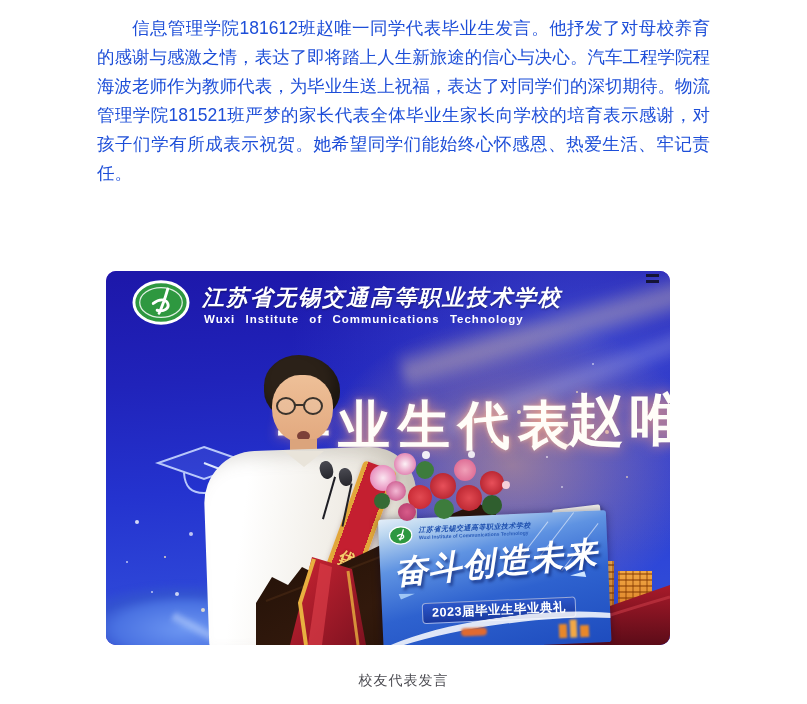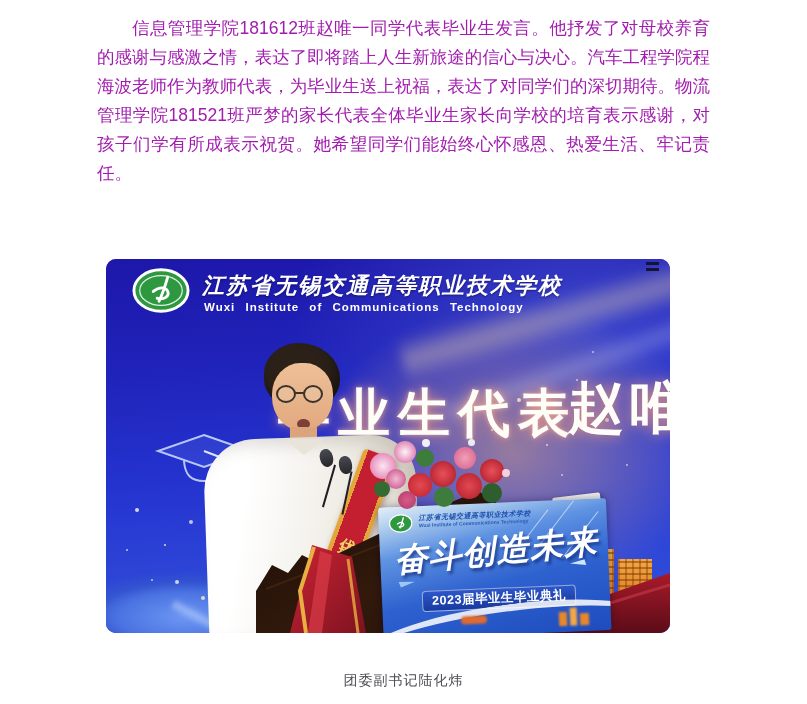--- a/index.html
+++ b/index.html
@@ -2,25 +2,25 @@
 <html><head>
 <meta charset="utf-8">
 <style>
   * { margin:0; padding:0; box-sizing:border-box; }
   html,body { width:807px; height:704px; background:#ffffff; overflow:hidden;
     font-family:"Liberation Sans", sans-serif; }
   .page { position:relative; width:807px; height:704px; background:#ffffff; }
 
   
   .article-text { position:absolute; left:97px; top:14px; width:613px;
-    font-size:17.5px; line-height:29px; color:#a21caf; text-align:justify; }
+    font-size:17.5px; line-height:29px; color:#1d4ed8; text-align:justify; }
   .article-text p { text-indent:2em; margin:0; }
 
   
-  .photo { position:absolute; left:106px; top:259px; width:564px; height:374px;
+  .photo { position:absolute; left:106px; top:271px; width:564px; height:374px;
     border-radius:10px; overflow:hidden; background:#6d28d9; }
   .photo * { position:absolute; }
 
   .photo-bg { inset:0;
     background:
       radial-gradient(ellipse 300px 230px at 72% 52%, rgba(255,185,110,.50), rgba(255,185,110,0) 65%),
       radial-gradient(ellipse 420px 300px at 85% 20%, rgba(90,110,230,.45), rgba(90,110,230,0) 70%),
       linear-gradient(176deg,#1d17a9 0%,#2023ba 28%,#2433cf 55%,#2e47d8 80%,#3352d2 100%); }
   .beam { filter:blur(6px); }
   .beam1 { left:290px; top:30px; width:360px; height:46px; transform:rotate(-16deg);
@@ -304,15 +304,15 @@
       <i style="left:118px;top:44px;width:20px;height:20px;background:#2f5e2e;"></i>
       <i style="left:70px;top:48px;width:20px;height:20px;background:#3d7c3c;"></i>
       <i style="left:10px;top:42px;width:16px;height:16px;background:#356a34;"></i>
       <i style="left:58px;top:0px;width:8px;height:8px;background:#ffffff;opacity:.9;"></i>
       <i style="left:104px;top:0px;width:7px;height:7px;background:#ffffff;opacity:.85;"></i>
       <i style="left:138px;top:30px;width:8px;height:8px;background:#f6d0da;"></i>
       <i style="left:34px;top:52px;width:18px;height:18px;background:radial-gradient(#d85c8a,#b03868);"></i>
     </div>
   </div>
 
-  <div class="caption">团委副书记陆化炜</div>
+  <div class="caption">校友代表发言</div>
 
 </div>
 
 </body></html>

